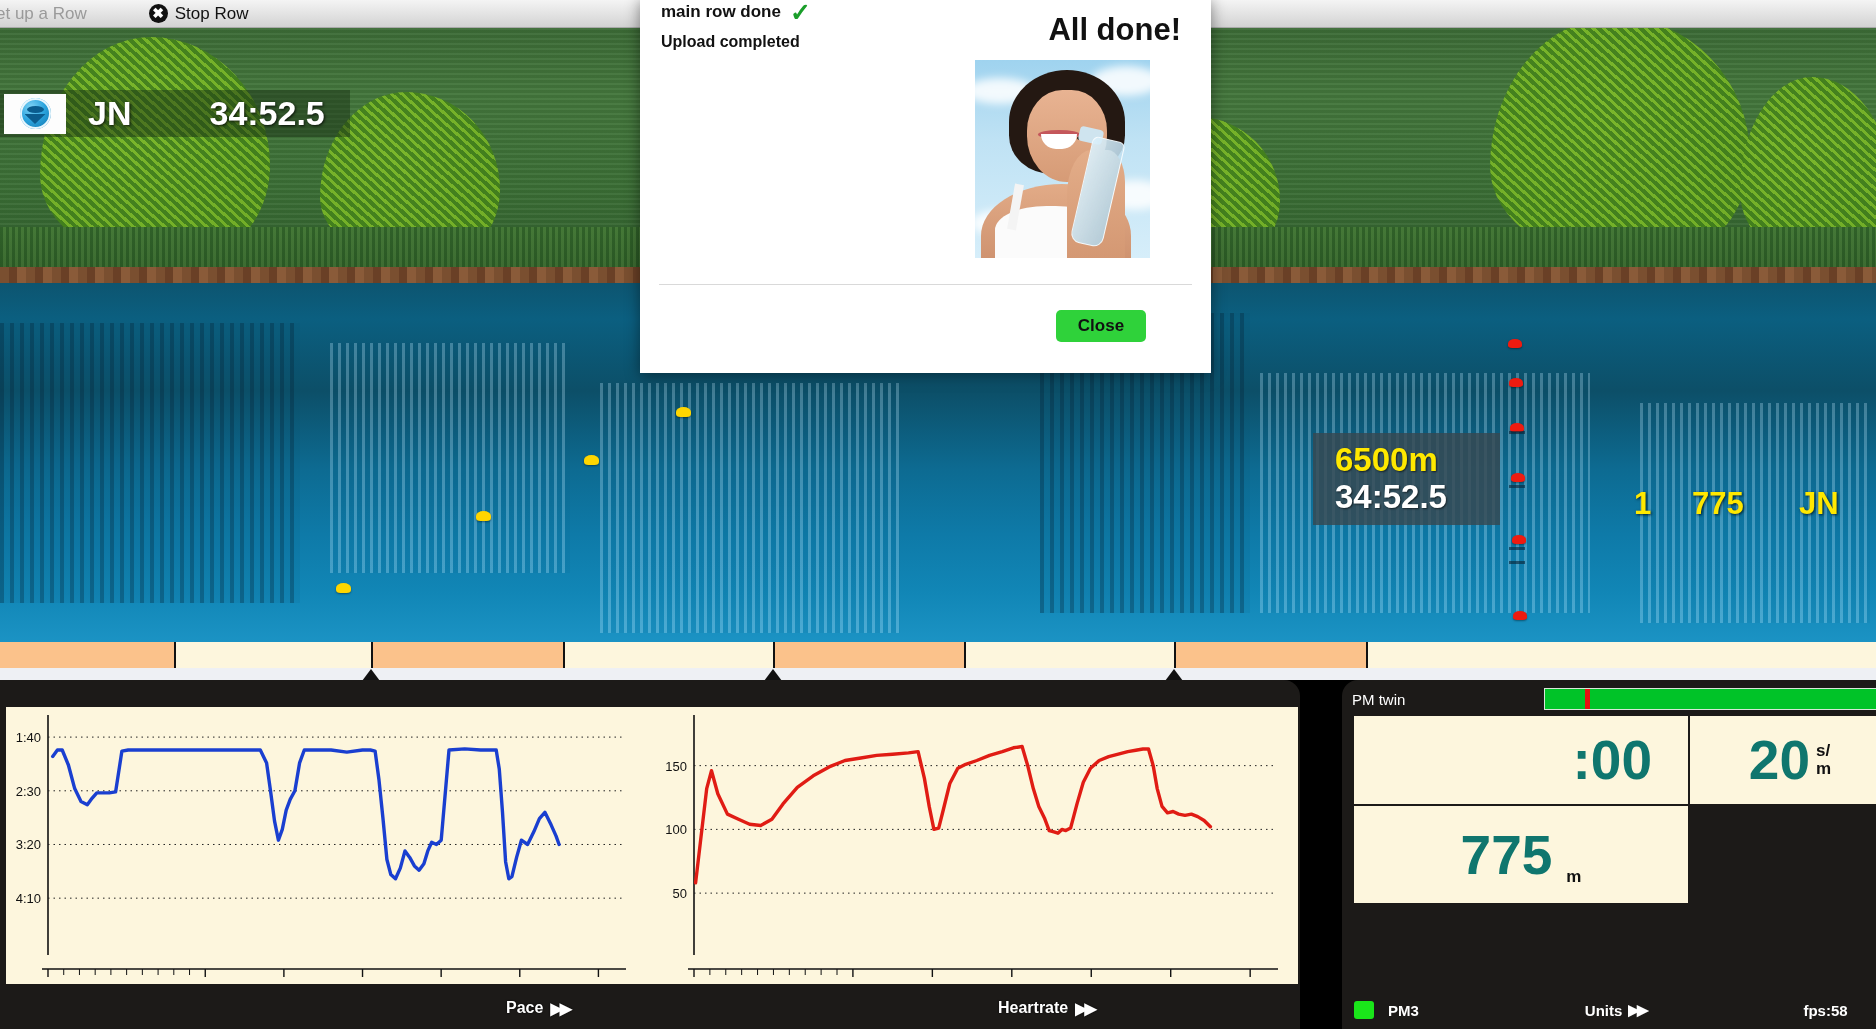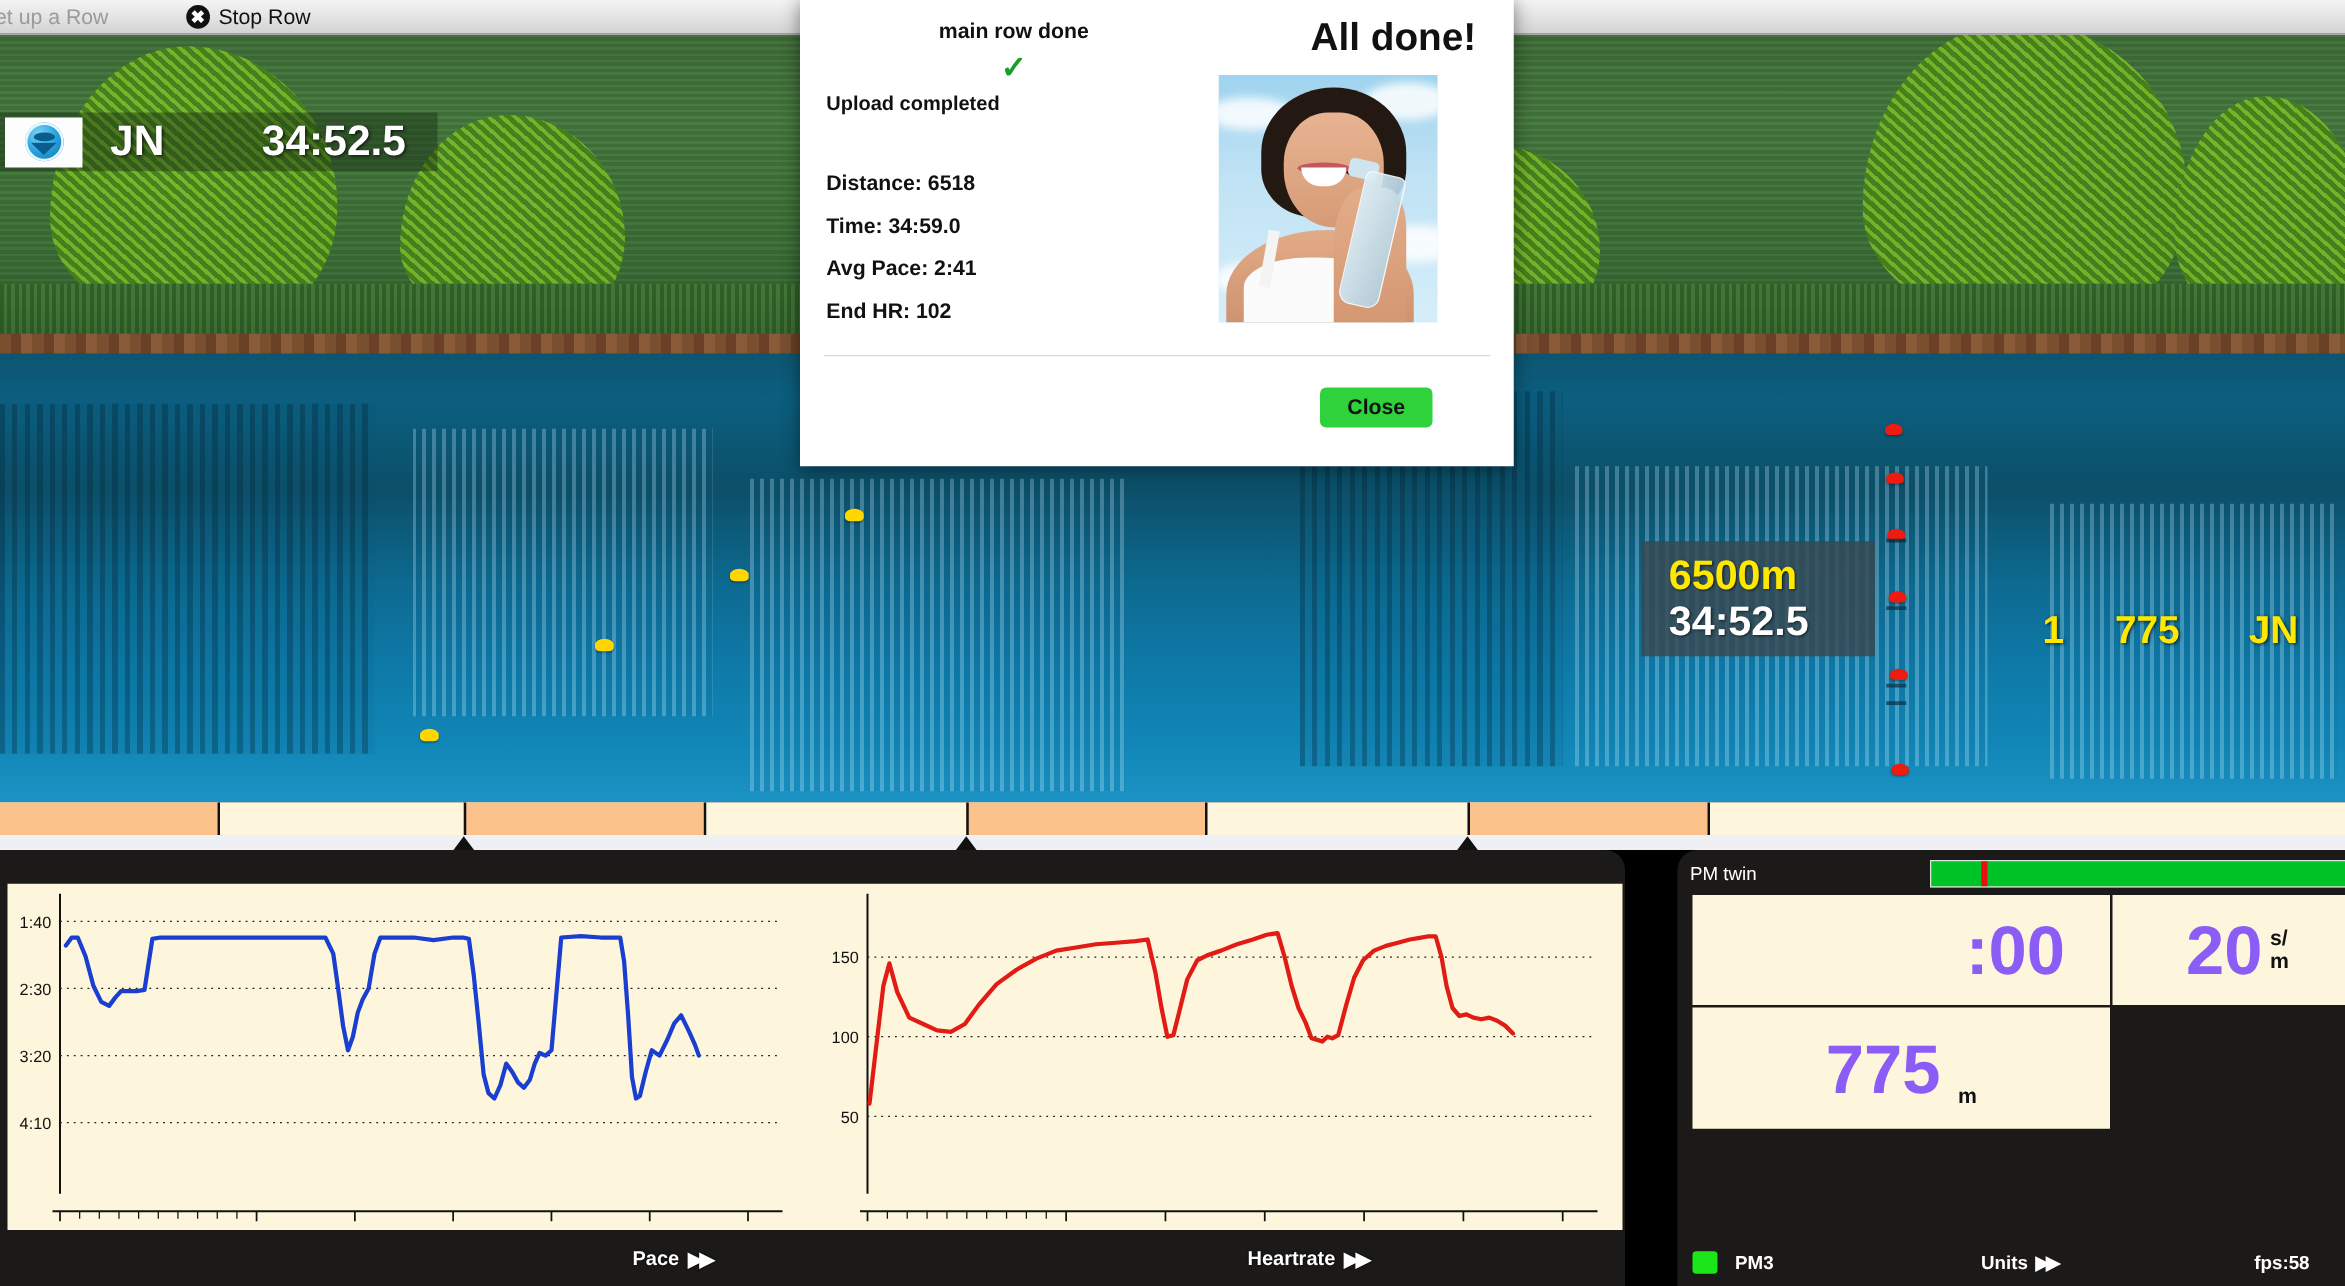--- a/index.html
+++ b/index.html
@@ -111,36 +111,36 @@
   .pm-head{ position:absolute; left:10px; top:6px; width:540px; height:26px; display:flex;
             align-items:center; justify-content:space-between; }
   .pm-title{ color:#fff; font-size:15px; }
   .force-bar{ width:348px; height:22px; background:#00c328; position:relative;
               border:1px solid #d9e7d9; }
   .force-marker{ position:absolute; left:40px; top:0; width:5px; height:100%; background:#e81010; }
   .pm-grid{ position:absolute; left:12px; top:36px; width:536px; height:276px;
             display:grid; grid-template-rows:88px 97px 91px; grid-template-columns:1fr 200px; gap:2px; }
   .cell{ background:#fdf6dd; display:flex; align-items:center; position:relative; }
   .cell.span{ grid-column:1 / span 2; }
-  .v-big{ font-size:55px; font-weight:bold; color:#8b5cf6; }
+  .v-big{ font-size:55px; font-weight:bold; color:#0f766e; }
   .v-huge{ font-size:84px; font-weight:bold; color:#1f3fe0; line-height:.95; }
   .v-hr{ font-size:62px; font-weight:bold; color:#ee1a14; }
   .u-sm{ font-size:17px; font-weight:bold; color:#111; }
   .u-md{ font-size:28px; font-weight:bold; color:#111; }
   .pm-foot{ position:absolute; left:12px; bottom:6px; width:536px; height:26px;
             display:flex; align-items:center; }
   .pm-led{ width:20px; height:18px; background:#1ae61a; border-radius:3px; }
   .pm-foot span{ color:#fff; font-size:15px; font-weight:bold; }
 
   
   .overlay-dialog{ position:absolute; left:640px; top:-2px; width:571px; height:375px;
                    background:#ffffff; box-shadow:0 3px 14px rgba(0,0,0,.45); }
   .dlg-left{ position:absolute; left:21px; top:0px; width:300px; }
   .dlg-status{ font-size:17px; font-weight:bold; color:#111; display:flex; align-items:center; gap:9px;
-               margin-top:17px;flex-direction:column;}
+               margin-top:4px;}
   .check{ color:#1a9e2a; font-size:25px; font-weight:bold; line-height:.8; }
   .dlg-sub{ font-size:16px; font-weight:bold; color:#111; margin-top:11px; }
   .dlg-stats{ margin-top:44px; }
   .dlg-stats div{ font-size:17px; font-weight:bold; color:#111; margin-bottom:14px; }
   .dlg-title{ position:absolute; right:30px; top:14px; font-size:31px; font-weight:bold; color:#111; }
   .dlg-photo{ position:absolute; right:61px; top:62px; width:175px; height:198px;
               background:linear-gradient(180deg,#9fd3ef 0%,#bfe2f4 40%,#d6eefa 100%);
               overflow:hidden; }
   .ph-cloud{ position:absolute; border-radius:50%; background:rgba(255,255,255,.85); filter:blur(4px); }
   .ph-hair{ position:absolute; left:34px; top:10px; width:116px; height:104px;
@@ -378,26 +378,20 @@
     </div>
   </div>
 
   <div class="overlay-dialog">
     <div class="dlg-left">
       <div class="dlg-status">
         <span>main row done</span>
         <span class="check">✓</span>
       </div>
       <div class="dlg-sub">Upload completed</div>
-      <div class="dlg-stats">
-        <div>Distance: 6518</div>
-        <div>Time: 34:59.0</div>
-        <div>Avg Pace: 2:41</div>
-        <div>End HR: 102</div>
-      </div>
     </div>
 
     <div class="dlg-title">All done!</div>
 
     <div class="dlg-photo">
       <div class="ph-cloud" style="left:-10px;top:18px;width:70px;height:26px"></div>
       <div class="ph-cloud" style="left:116px;top:6px;width:70px;height:30px"></div>
       <div class="ph-cloud" style="left:128px;top:120px;width:64px;height:30px"></div>
       <div class="ph-cloud" style="left:-4px;top:150px;width:60px;height:26px"></div>
       <div class="ph-shoulder"></div>

